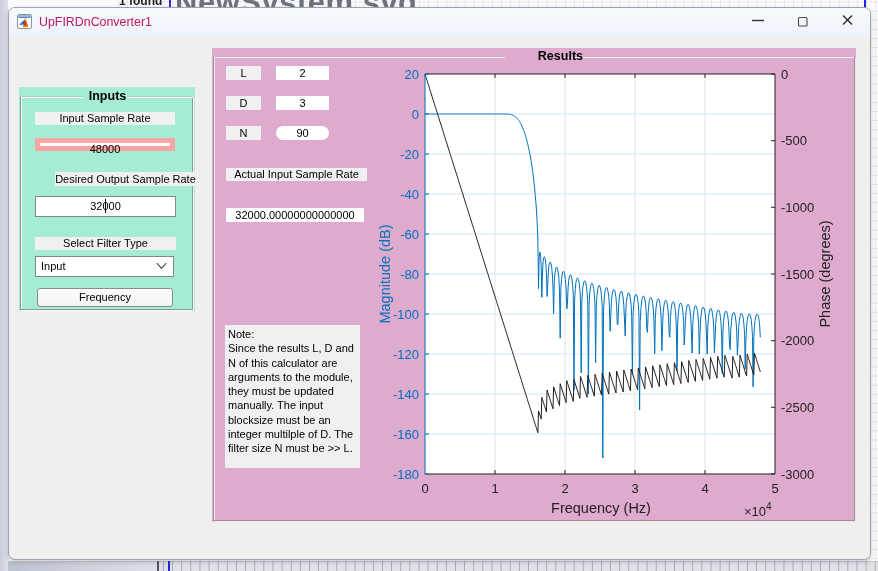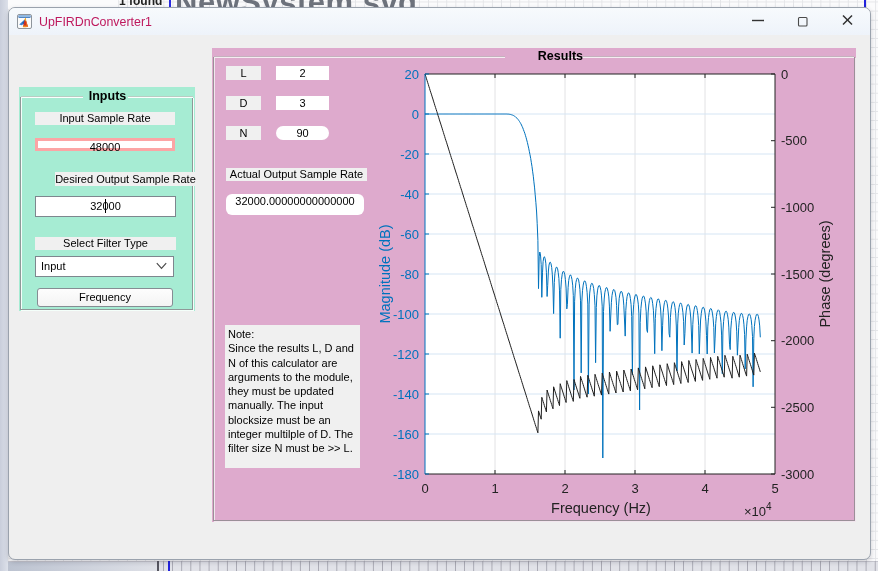--- a/index.html
+++ b/index.html
@@ -55,21 +55,21 @@
 <div class="abs" style="left:19px;top:87px;width:176px;height:224px;background:#a6ecd3;"></div>
 
 <div class="abs" style="left:20px;top:97px;width:1px;height:213px;background:#8f9898;box-shadow:1px 1px 0 #f4fffa;"></div>
 <div class="abs" style="left:192px;top:97px;width:1px;height:213px;background:#8f9898;box-shadow:1px 1px 0 #f4fffa;"></div>
 <div class="abs" style="left:20px;top:309px;width:173px;height:1px;background:#8f9898;box-shadow:1px 1px 0 #f4fffa;"></div>
 <div class="abs" style="left:21px;top:96px;width:62px;height:1px;background:#b9ccc3;box-shadow:0 1px 0 #fbfffd;"></div>
 <div class="abs" style="left:128px;top:96px;width:65px;height:1px;background:#b9ccc3;box-shadow:0 1px 0 #fbfffd;"></div>
 <div class="abs" style="left:60px;top:89px;width:95px;height:15px;line-height:15px;font-size:12.5px;font-weight:bold;color:#000;text-align:center;">Inputs</div>
 
 <div class="lbl" style="left:35px;top:112px;width:140px;height:13px;line-height:13px;font-size:11px;">Input Sample Rate</div>
-<div class="fld" style="left:35px;top:137.5px;width:140px;height:13px;line-height:12px;font-size:11px;border:3px solid #fca5a5;">48000</div>
+<div class="fld" style="left:35px;top:137.5px;width:140px;height:13px;line-height:12px;font-size:11px;border:5px solid #fca5a5;">48000</div>
 <div class="lbl" style="left:35px;top:171.5px;width:141px;height:14px;line-height:14px;font-size:11px;margin-left:20px;">Desired Output Sample Rate</div>
 <div class="fld" style="left:35px;top:196px;width:141px;height:21px;line-height:19px;font-size:11px;border:1px solid #7e868e;">32000</div>
 <div class="abs" style="left:104.5px;top:199px;width:1px;height:14px;background:#000;"></div>
 <div class="lbl" style="left:35px;top:237px;width:141px;height:13px;line-height:13px;font-size:11px;">Select Filter Type</div>
 <div class="fld" style="left:35px;top:255.5px;width:138.5px;height:21px;line-height:19px;font-size:11px;text-align:left;padding-left:5px;border:1px solid #7e868e;">Input</div>
 <svg class="abs" style="left:156px;top:262px;" width="11" height="8" viewBox="0 0 11 8">
   <polyline points="0.8,1.2 5.5,6.4 10.2,1.2" fill="none" stroke="#4a4a4a" stroke-width="1.15"></polyline>
 </svg>
 <div class="fld" style="left:37px;top:288px;width:136px;height:19px;line-height:17px;font-size:11px;border:1px solid #868c93;border-radius:3px;background:linear-gradient(#fdfdfd,#f4f4f4);">Frequency</div>
 
@@ -82,22 +82,22 @@
 <div class="abs" style="left:560px;top:56px;width:294px;height:1px;background:#c4b2bd;box-shadow:0 1px 0 #f6ecf2;"></div>
 <div class="abs" style="left:485px;top:49px;width:98px;height:15px;line-height:15px;font-size:12.5px;font-weight:bold;color:#000;text-align:right;">Results</div>
 
 <div class="lbl" style="left:226px;top:66px;width:35px;height:14px;line-height:14px;font-size:11px;">L</div>
 <div class="fld" style="left:276px;top:66px;width:53px;height:14px;line-height:14px;font-size:11px;">2</div>
 <div class="lbl" style="left:226px;top:96px;width:35px;height:14px;line-height:14px;font-size:11px;">D</div>
 <div class="fld" style="left:276px;top:96px;width:53px;height:14px;line-height:14px;font-size:11px;">3</div>
 <div class="lbl" style="left:226px;top:126px;width:35px;height:14px;line-height:14px;font-size:11px;">N</div>
 <div class="fld" style="left:276px;top:126px;width:53px;height:14px;line-height:14px;font-size:11px;border-radius:7px;">90</div>
 
-<div class="lbl" style="left:226px;top:168px;width:141px;height:13px;line-height:13px;font-size:11px;">Actual Output Sample Rate</div>
-<div class="fld" style="left:226px;top:194px;width:138px;height:21px;line-height:14px;font-size:11px;border-radius:6px;">32000.00000000000000</div>
+<div class="lbl" style="left:226px;top:168px;width:141px;height:13px;line-height:13px;font-size:11px;">Actual Input Sample Rate</div>
+<div class="fld" style="left:226px;top:208px;width:138px;height:14px;line-height:14px;font-size:11px;">32000.00000000000000</div>
 
 <div class="lbl" style="left:225px;top:325px;width:135px;height:143px;font-size:11px;line-height:14.3px;text-align:left;padding:2px 0 0 3px;">Note:<br>Since the results L, D and<br>N of this calculator are<br>arguments to the module,<br>they must be updated<br>manually. The input<br>blocksize must be an<br>integer multilple of D. The<br>filter size N must be &gt;&gt; L.</div>
 
 <svg class="abs" style="left:0;top:0;" width="878" height="571" viewBox="0 0 878 571">
   <rect x="425" y="74" width="350" height="400" fill="#ffffff"></rect>
 
   <g stroke="#e2e2e4" stroke-width="1">
     <line x1="495" y1="74" x2="495" y2="474"></line>
       <line x1="565" y1="74" x2="565" y2="474"></line>
     <line x1="635" y1="74" x2="635" y2="474"></line>

